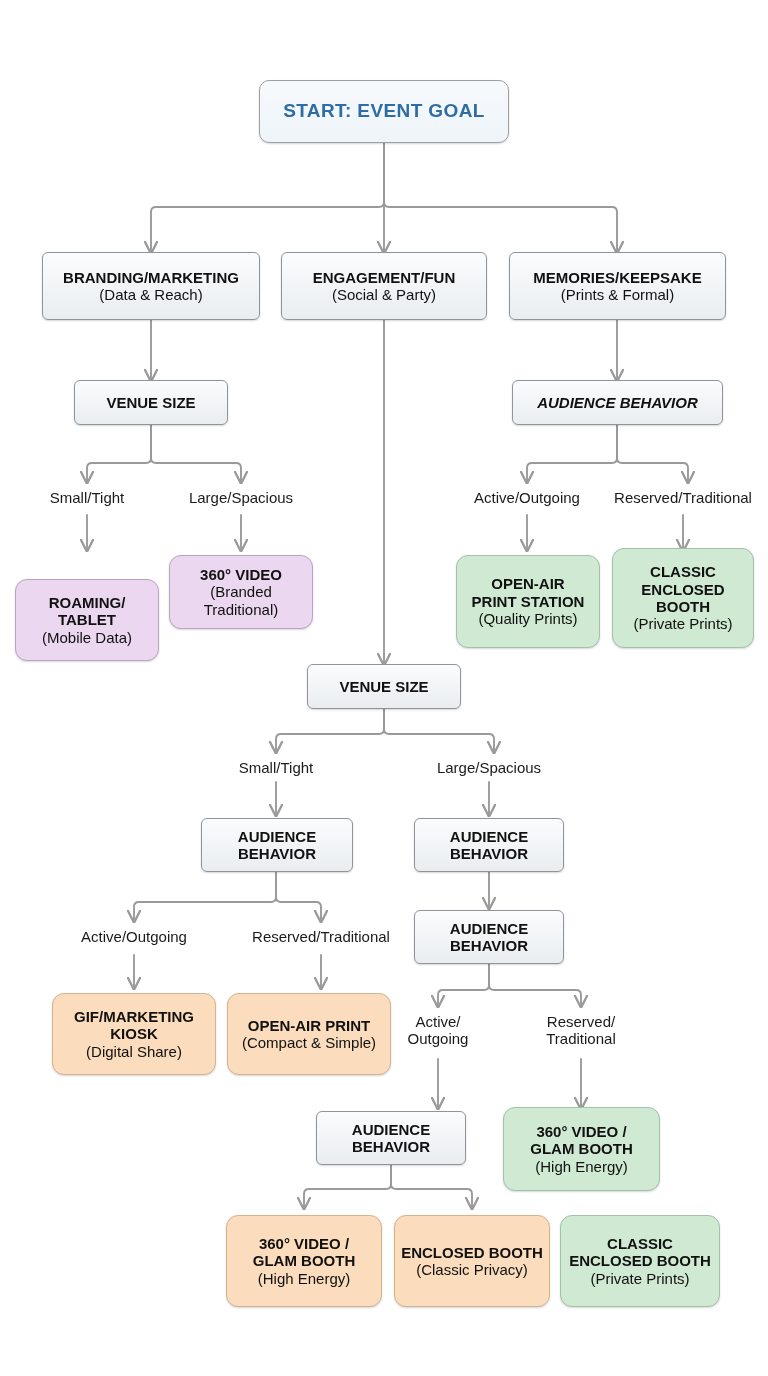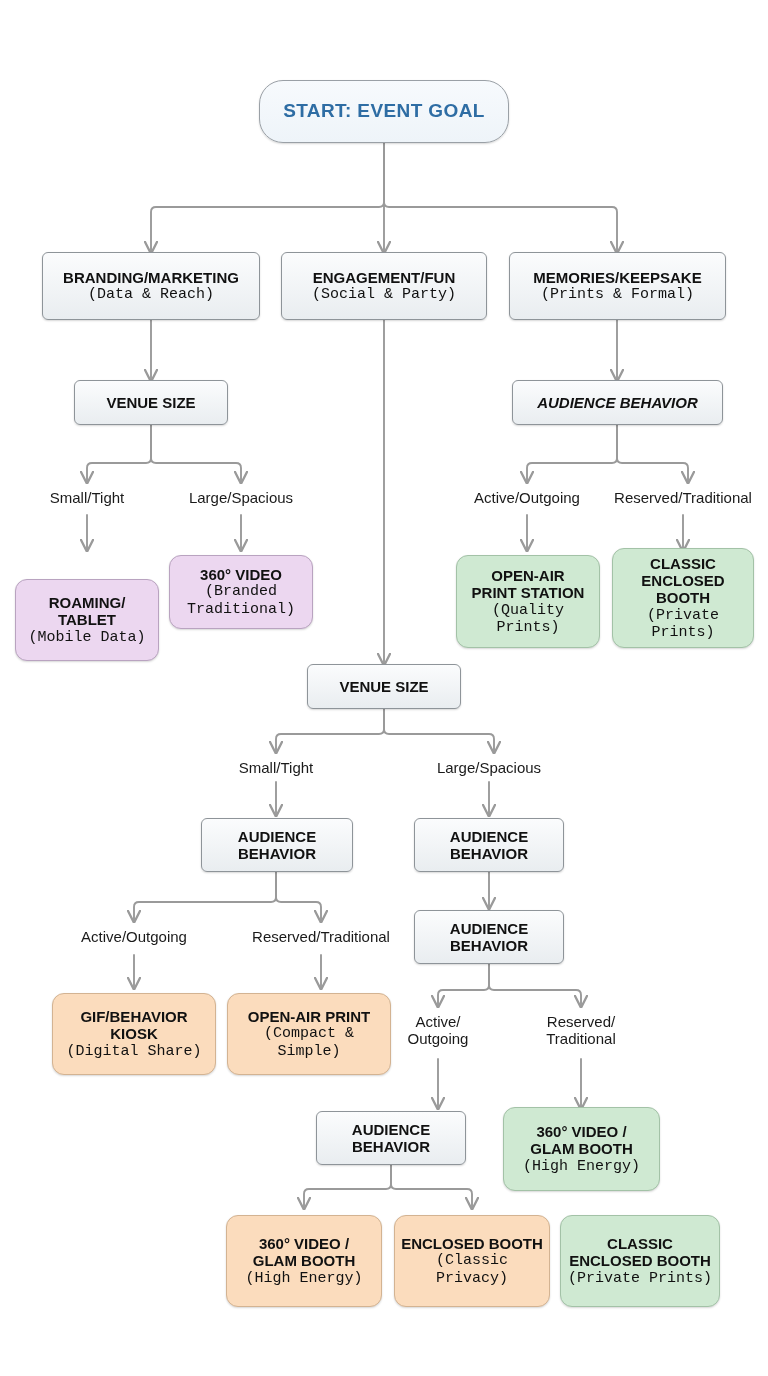--- a/index.html
+++ b/index.html
@@ -43,28 +43,28 @@
     border-radius: 12px;
     box-shadow: 0 1px 2px rgba(0,0,0,0.16);
     line-height: 1.16;
     color: #111111;
     padding: 2px 4px;
   }
   .node .l1 { display: block; }
   .node .l2 { display: block; }
   .node .l3 { display: block; }
   .bold { font-weight: bold; }
-  .norm { font-weight: normal; font-family: Liberation Mono, monospace; }
+  .norm { font-weight: normal; }
 
   
   .n-start {
     background: linear-gradient(180deg,#f7fafd 0%, #eef4f9 100%);
     border-color: #9aa0a6;
     color: #2e6da4;
-    border-radius: 24px;
+    border-radius: 10px;
   }
   .n-decision {
     background: linear-gradient(180deg,#fbfcfd 0%, #e9edf0 100%);
     border-color: #8e9499;
     border-radius: 6px;
   }
   .n-purple {
     background: #ecd7f0;
     border-color: #b9a3c0;
   }
@@ -220,21 +220,21 @@
 
   <div class="edge-label" style="left:63px; top:928px; width:142px; font-size:15px;">Active/Outgoing</div>
   <div class="edge-label" style="left:238px; top:928px; width:166px; font-size:15px;">Reserved/Traditional</div>
 
   <div class="node n-decision" style="left:414px; top:910px; width:150px; height:54px; font-size:15px;">
     <span class="l1 bold">AUDIENCE</span>
     <span class="l2 bold">BEHAVIOR</span>
   </div>
 
   <div class="node n-orange" style="left:52px; top:993px; width:164px; height:82px; font-size:15px;">
-    <span class="l1 bold">GIF/BEHAVIOR</span>
+    <span class="l1 bold">GIF/MARKETING</span>
     <span class="l2 bold">KIOSK</span>
     <span class="l3 norm">(Digital Share)</span>
   </div>
 
   <div class="node n-orange" style="left:227px; top:993px; width:164px; height:82px; font-size:15px;">
     <span class="l1 bold">OPEN-AIR PRINT</span>
     <span class="l2 norm">(Compact &amp; Simple)</span>
   </div>
 
   <div class="edge-label" style="left:386px; top:1013px; width:104px; font-size:15px;">Active/

